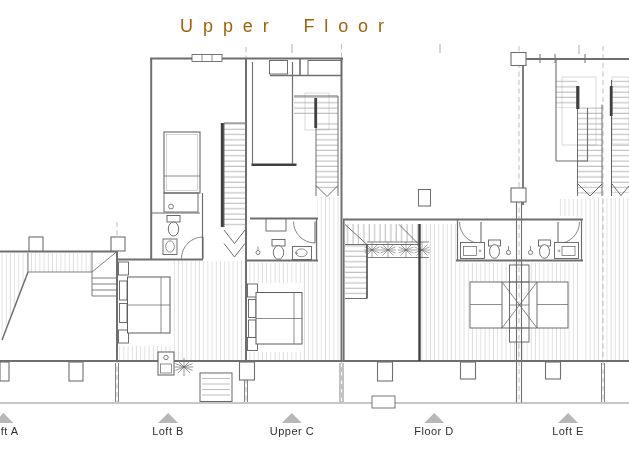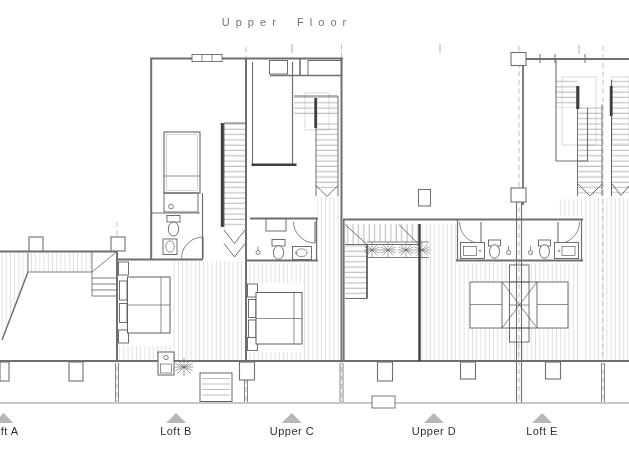--- a/index.html
+++ b/index.html
@@ -1,19 +1,19 @@
 <!DOCTYPE html>
 <html><head>
 <meta charset="utf-8">
 <style>
   html,body{margin:0;padding:0;background:#fff;}
   .sheet{position:relative;width:629px;height:476px;background:#ffffff;overflow:hidden;
          font-family:"Liberation Sans", sans-serif;}
   .title{position:absolute;top:16px;left:287px;transform:translateX(-50%);
-         font-size:11px;color:#737373;letter-spacing:0.55em;word-spacing:0.55em;white-space:nowrap;}
+         font-size:18px;color:#a16207;letter-spacing:0.55em;word-spacing:0.55em;white-space:nowrap;}
   .marker{position:absolute;top:413px;transform:translateX(-50%);
           display:flex;flex-direction:column;align-items:center;gap:2px;}
   .tri{width:0;height:0;border-left:10px solid transparent;border-right:10px solid transparent;
        border-bottom:10px solid #b7b7b7;}
   .mlabel{font-size:11px;color:#2f2f2f;letter-spacing:0.5px;white-space:nowrap;}
   svg{position:absolute;left:0;top:0;}
 </style>
 </head>
 <body>
 
@@ -285,30 +285,30 @@
       <rect x="545.5" y="362" width="15" height="17" fill="#fff" stroke="#6f6f6f" stroke-width="1.1"></rect>
     </g>
   </svg>
 
   <div class="title">Upper Floor</div>
 
   <div class="marker" style="left:3px">
     <div class="tri"></div>
     <div class="mlabel">Loft A</div>
   </div>
-  <div class="marker" style="left:176px">
+  <div class="marker" style="left:168px">
     <div class="tri"></div>
     <div class="mlabel">Loft B</div>
   </div>
   <div class="marker" style="left:292px">
     <div class="tri"></div>
     <div class="mlabel">Upper C</div>
   </div>
   <div class="marker" style="left:434px">
     <div class="tri"></div>
-    <div class="mlabel">Upper D</div>
-  </div>
-  <div class="marker" style="left:542px">
+    <div class="mlabel">Floor D</div>
+  </div>
+  <div class="marker" style="left:568px">
     <div class="tri"></div>
     <div class="mlabel">Loft E</div>
   </div>
 
 </div>
 
 </body></html>

